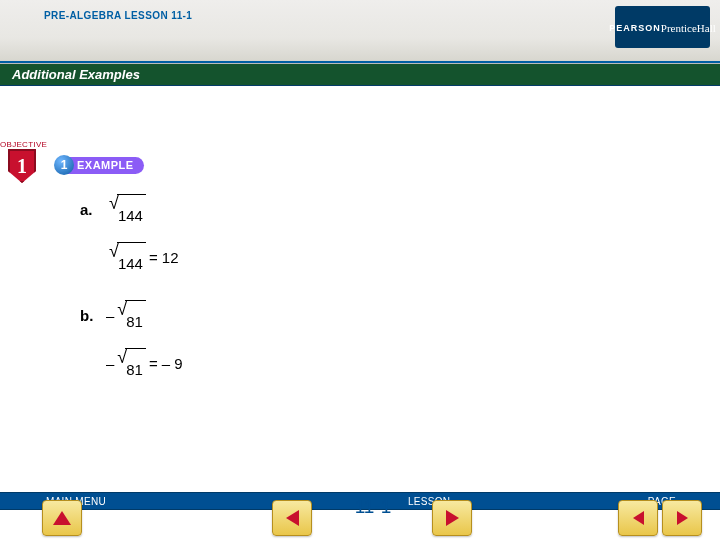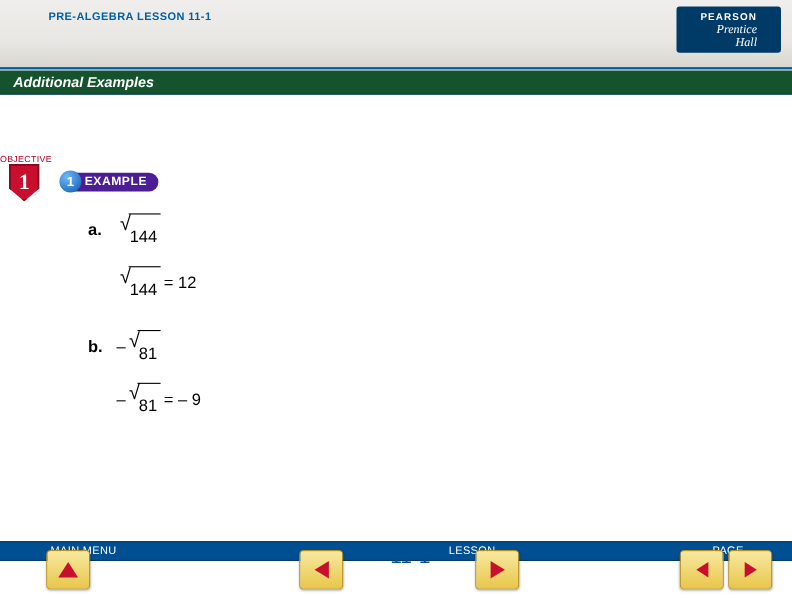--- a/index.html
+++ b/index.html
@@ -50,34 +50,33 @@
     width: 95px;
     height: 42px;
     background: #003a66;
     border-radius: 3px;
     display: flex;
     align-items: center;
     justify-content: center;
   }
   .logo-inner {
     display: flex;
-    flex-direction: column;
+    flex-direction: row;
     align-items: flex-end;
   }
   .logo-p {
     color: #fff;
     font-size: 9px;
     font-weight: bold;
     letter-spacing: 1px;
   }
   .logo-ph {
     color: #fff;
     font-size: 11px;
     font-family: Georgia, serif;
-    font-style: italic;
     line-height: 10px;
     margin-top: 2px;
   }
   .examples-bar {
     height: 22px;
     background: #14532d;
     display: flex;
     align-items: center;
     border-bottom: 1px solid #033b68;
   }
@@ -138,21 +137,21 @@
     color: #fff;
     font-weight: bold;
     font-size: 12px;
     display: flex;
     align-items: center;
     justify-content: center;
     position: relative;
     z-index: 2;
   }
   .pill-body {
-    background: #4c1d95;
+    background: #8b5cf6;
     color: #fff;
     font-family: "Arial Black", Arial, sans-serif;
     font-weight: 900;
     font-size: 11px;
     letter-spacing: 0.5px;
     height: 17px;
     line-height: 17px;
     padding: 0 10px 0 12px;
     margin-left: -9px;
     border-top-right-radius: 9px;

